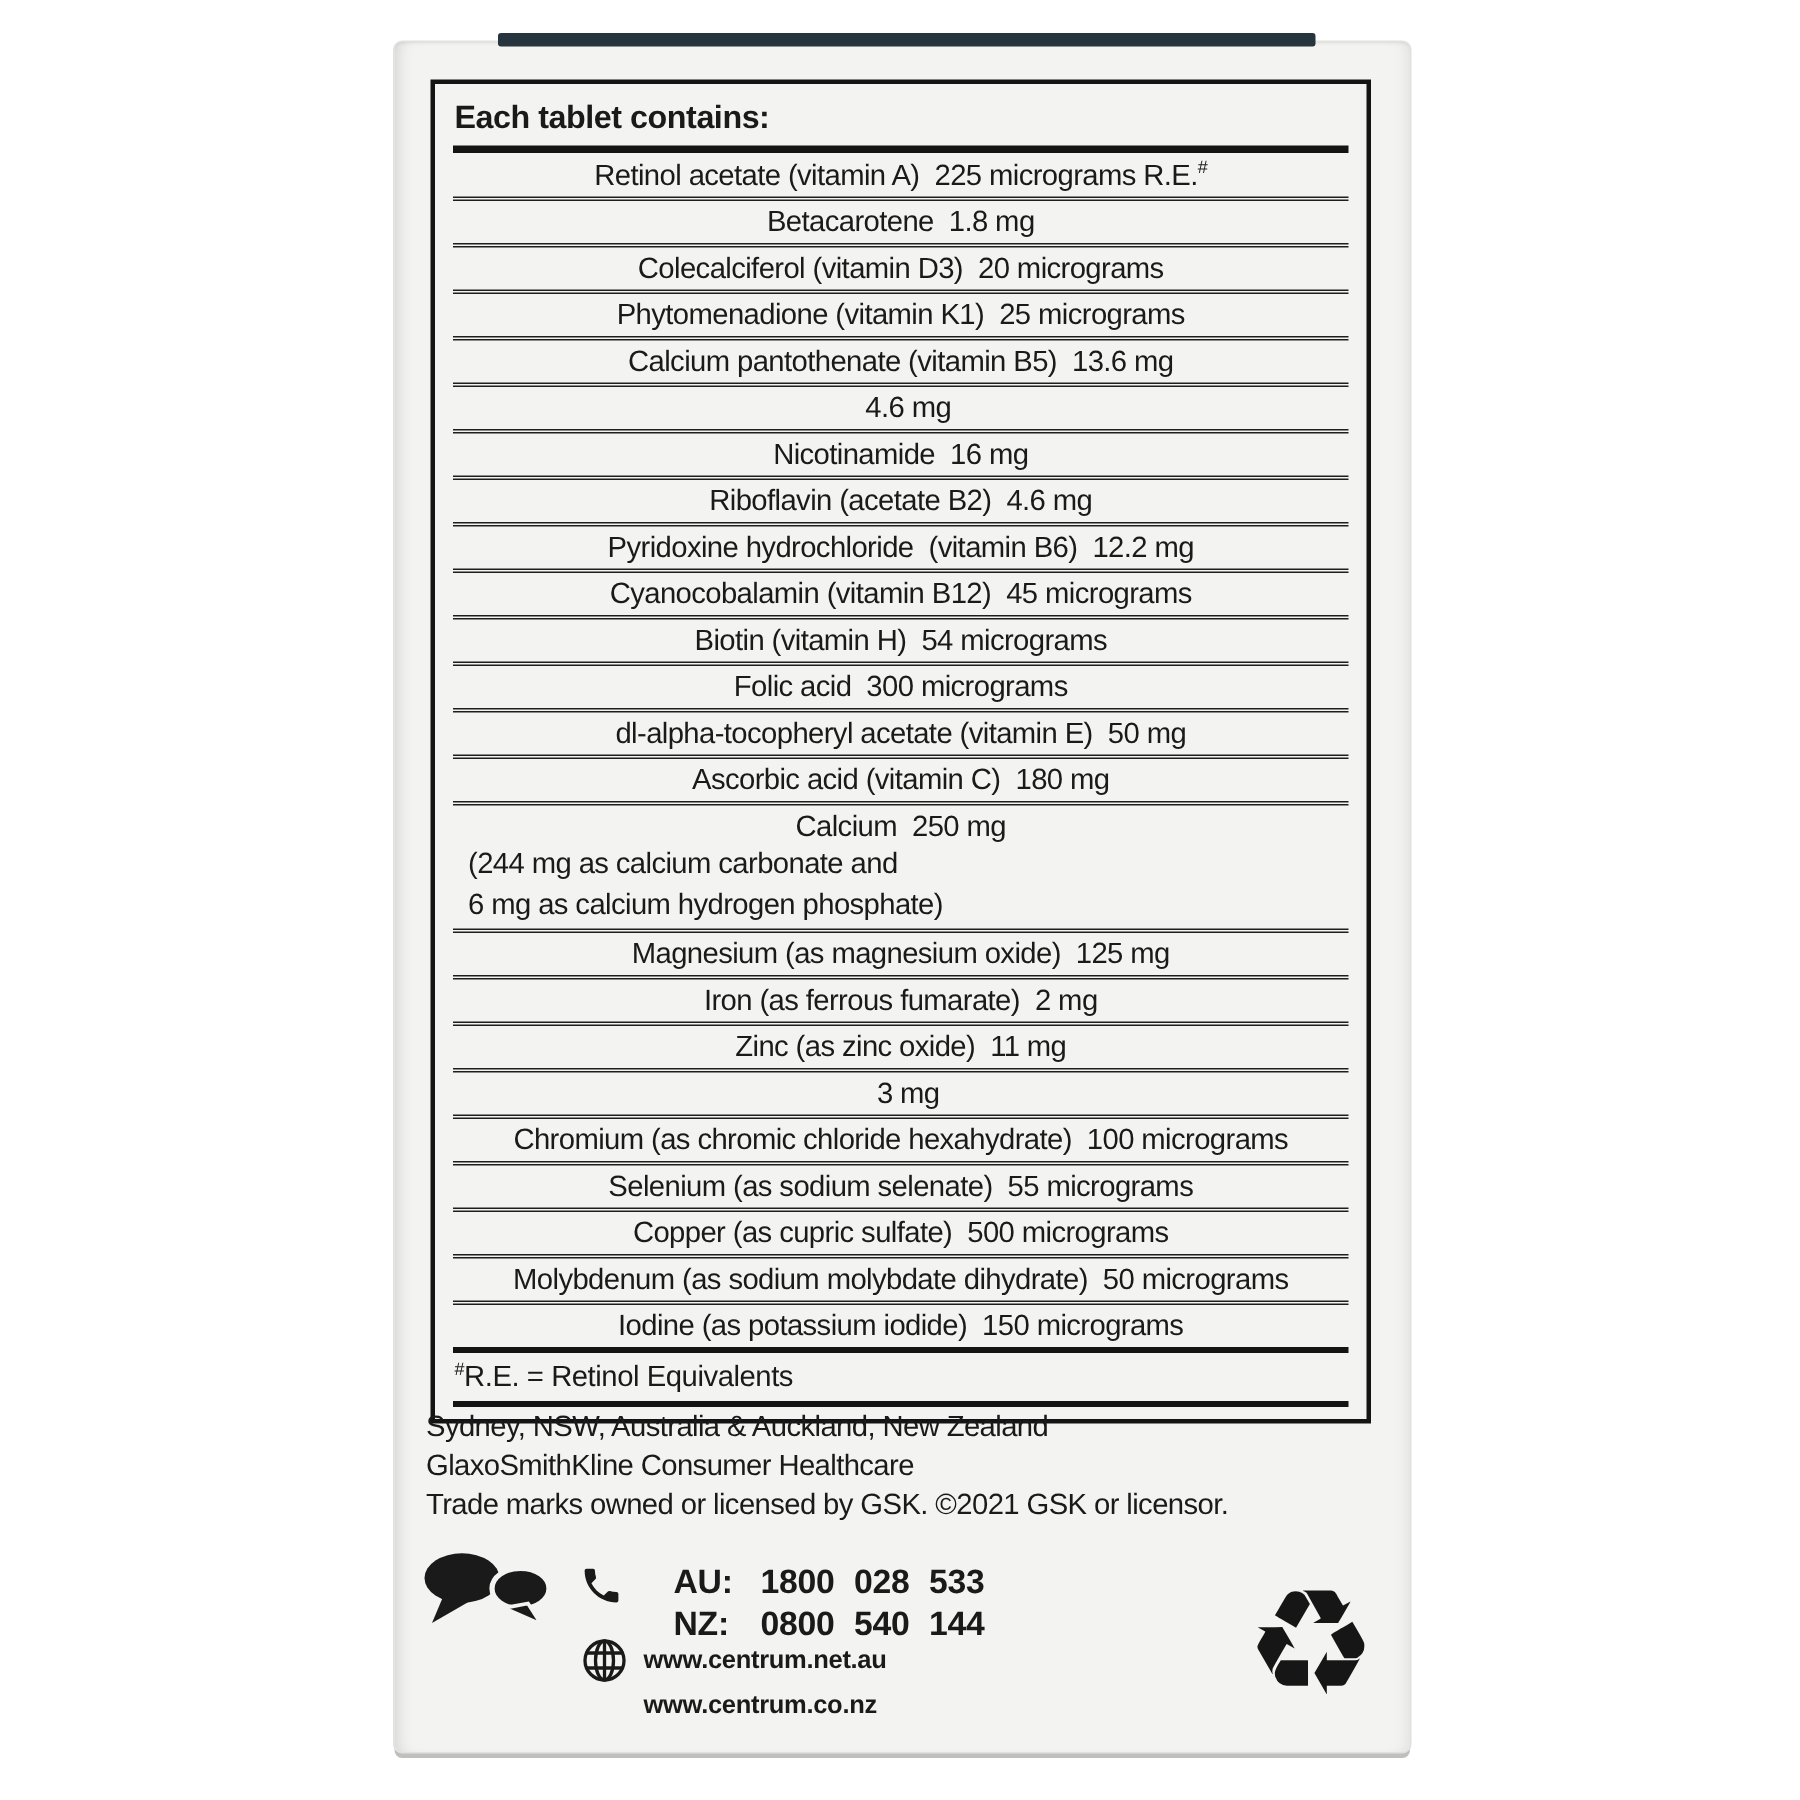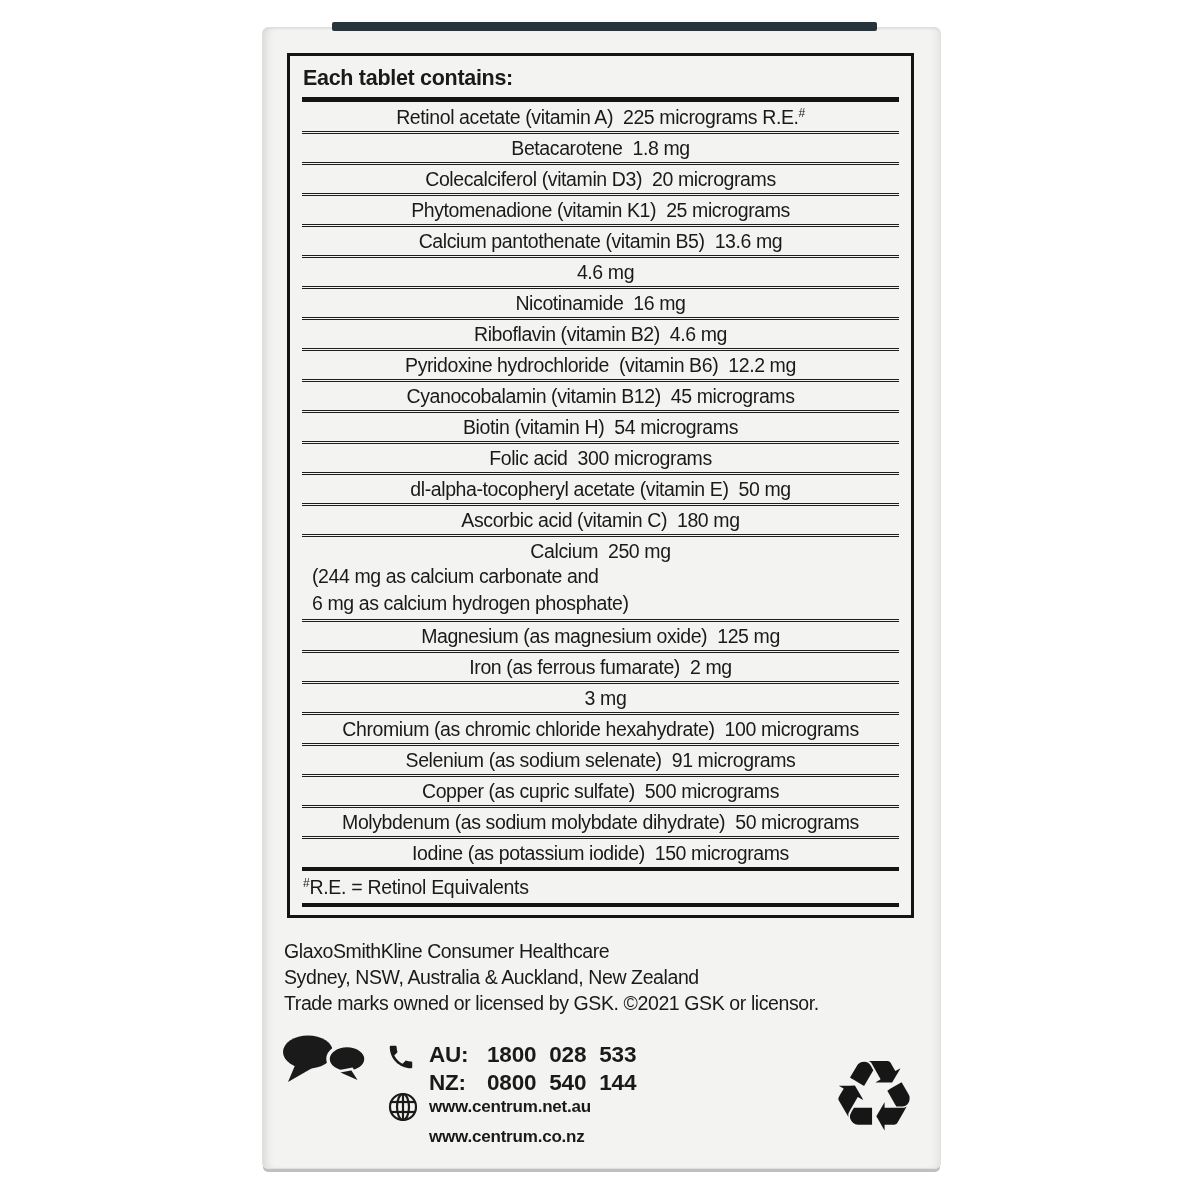--- a/index.html
+++ b/index.html
@@ -59,21 +59,21 @@
 
   
   .company {
     position: absolute; left: 284px; top: 938px; z-index: 2;
     font-size: 19.5px; line-height: 26px; letter-spacing: -0.4px;
   }
 
   
   .icon-abs { position: absolute; z-index: 2; }
   .phone-line {
-    position: absolute; left: 429px; z-index: 2;
+    position: absolute; left: 449px; z-index: 2;
     display: flex; align-items: baseline;
     font-size: 22.5px; font-weight: bold; letter-spacing: -0.2px; line-height: 26px;
   }
   .phone-line .lbl { width: 58px; flex: 0 0 58px; }
   .phone-line .num { word-spacing: 7px; }
   .web-line {
     position: absolute; left: 429px; z-index: 2;
     font-size: 17px; font-weight: bold; letter-spacing: -0.2px; line-height: 26px;
   }
   .recycle {
@@ -146,21 +146,21 @@
         <div class="trow">
           <div class="trow-main">
             <span class="nm">Nicotinamide</span>
             <span class="val"><span>16 mg</span></span>
           </div>
 
         </div>
 
         <div class="trow">
           <div class="trow-main">
-            <span class="nm">Riboflavin (vitamin B2)</span>
+            <span class="nm">Riboflavin (acetate B2)</span>
             <span class="val"><span>4.6 mg</span></span>
           </div>
 
         </div>
 
         <div class="trow">
           <div class="trow-main">
             <span class="nm">Pyridoxine hydrochloride&nbsp; (vitamin B6)</span>
             <span class="val"><span>12.2 mg</span></span>
           </div>
@@ -227,40 +227,47 @@
         </div>
 
         <div class="trow">
           <div class="trow-main">
             <span class="nm">Iron (as ferrous fumarate)</span>
             <span class="val"><span>2 mg</span></span>
           </div>
 
         </div>
 
+        <div class="trow">
+          <div class="trow-main">
+            <span class="nm">Zinc (as zinc oxide)</span>
+            <span class="val"><span>11 mg</span></span>
+          </div>
+
+        </div>
 
         <div class="trow">
           <div class="trow-main">
             <span class="val"><span>3 mg</span></span>
           </div>
 
         </div>
 
         <div class="trow">
           <div class="trow-main">
             <span class="nm">Chromium (as chromic chloride hexahydrate)</span>
             <span class="val"><span>100 micrograms</span></span>
           </div>
 
         </div>
 
         <div class="trow">
           <div class="trow-main">
             <span class="nm">Selenium (as sodium selenate)</span>
-            <span class="val"><span>91 micrograms</span></span>
+            <span class="val"><span>55 micrograms</span></span>
           </div>
 
         </div>
 
         <div class="trow">
           <div class="trow-main">
             <span class="nm">Copper (as cupric sulfate)</span>
             <span class="val"><span>500 micrograms</span></span>
           </div>
 
@@ -282,22 +289,22 @@
 
         </div>
       </div>
 
     <div class="rule-thick"></div>
     <div class="footnote"><sup>#</sup><span>R.E. = Retinol Equivalents</span></div>
     <div class="rule-thick"></div>
   </div>
 
   <div class="company">
+    <div>Sydney, NSW, Australia &amp; Auckland, New Zealand</div>
     <div>GlaxoSmithKline Consumer Healthcare</div>
-    <div>Sydney, NSW, Australia &amp; Auckland, New Zealand</div>
     <div>Trade marks owned or licensed by GSK. ©2021 GSK or licensor.</div>
   </div>
 
   <div class="icon-abs" style="left:281px; top:1034px;">
     <svg width="96" height="54" viewBox="0 0 96 54">
       <ellipse cx="27" cy="18" rx="25" ry="16.5" fill="#1a1a1a"></ellipse>
       <path d="M15 29 L7 48 L33 33 Z" fill="#1a1a1a"></path>
       <ellipse cx="66" cy="25" rx="19" ry="13.5" fill="#1a1a1a" stroke="#f3f3f1" stroke-width="3.5"></ellipse>
       <path d="M71 35 L80 49 L55 38 Z" fill="#1a1a1a" stroke="#f3f3f1" stroke-width="2.5"></path>
     </svg>

